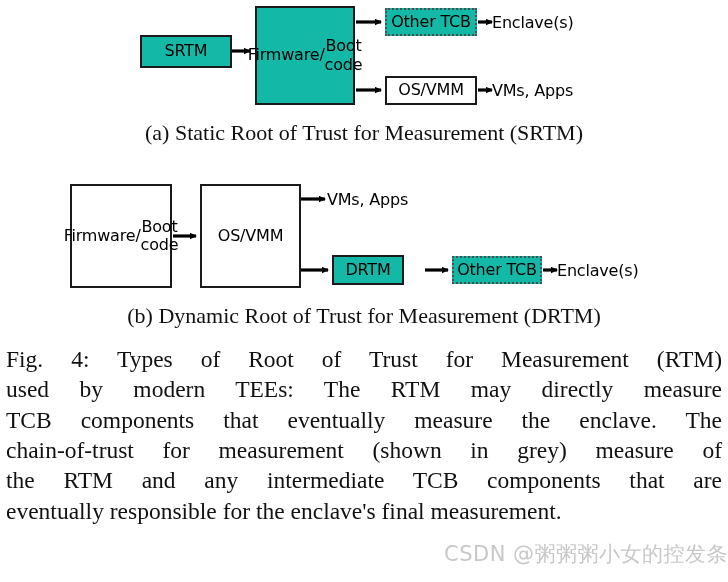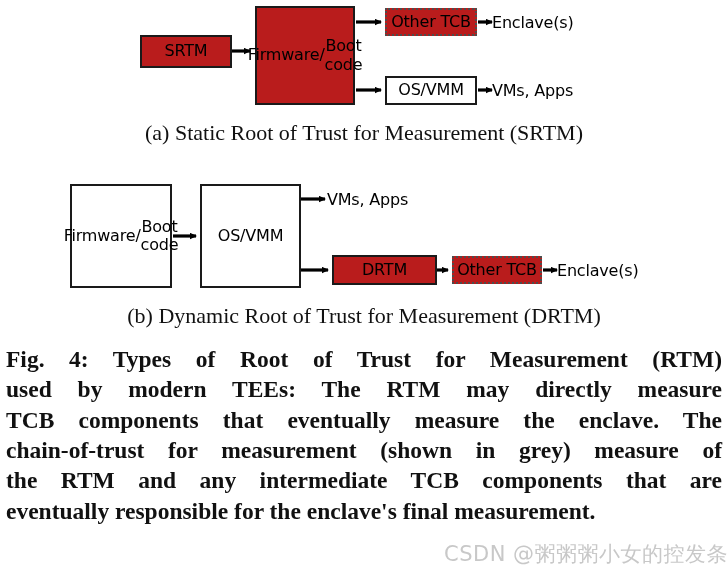--- a/index.html
+++ b/index.html
@@ -36,21 +36,21 @@
     text-align: center;
     font-family: "DejaVu Sans", sans-serif;
     font-size: 16px;
     line-height: 1.15;
     letter-spacing: -0.2px;
     color: #000000;
     background: #ffffff;
     border: 2px solid #1a1a1a;
   }
   .node.grey {
-    background: #b91c1c;
+    background: #14b8a6;
   }
   .node.dotted {
     border: 2px dotted #4d4d4d;
   }
   .node.multiline {
     flex-direction: row;
   }
   .plain-label {
     position: absolute;
     font-family: "DejaVu Sans", sans-serif;
@@ -80,21 +80,20 @@
   }
   .maincaption {
     position: absolute;
     left: 6px;
     width: 716px;
     font-family: "Liberation Serif", serif;
     font-size: 23.5px;
     line-height: 1.29;
     color: #111111;
     text-align: justify;
-    font-weight: bold;
   }
   .maincaption .line {
     display: block;
     text-align: justify;
     text-align-last: justify;
     white-space: nowrap;
   }
   .maincaption .line.last {
     text-align-last: left;
   }
@@ -181,21 +180,21 @@
 
     <div class="node multiline" style="left:70px; top:14px; width:102px; height:104px;">
       <span>Firmware/</span>
       <span>Boot code</span>
     </div>
 
     <div class="node" style="left:200px; top:14px; width:101px; height:104px;">
       <span>OS/VMM</span>
     </div>
 
-    <div class="node grey" style="left:332px; top:85px; width:105px; height:30px;">
+    <div class="node grey" style="left:332px; top:85px; width:72px; height:30px;">
       <span>DRTM</span>
     </div>
 
     <div class="node grey dotted" style="left:452px; top:86px; width:90px; height:28px;">
       <span>Other TCB</span>
     </div>
 
     <div class="plain-label" style="left:327px; top:20px;">VMs, Apps</div>
 
     <div class="plain-label" style="left:557px; top:91px;">Enclave(s)</div>

